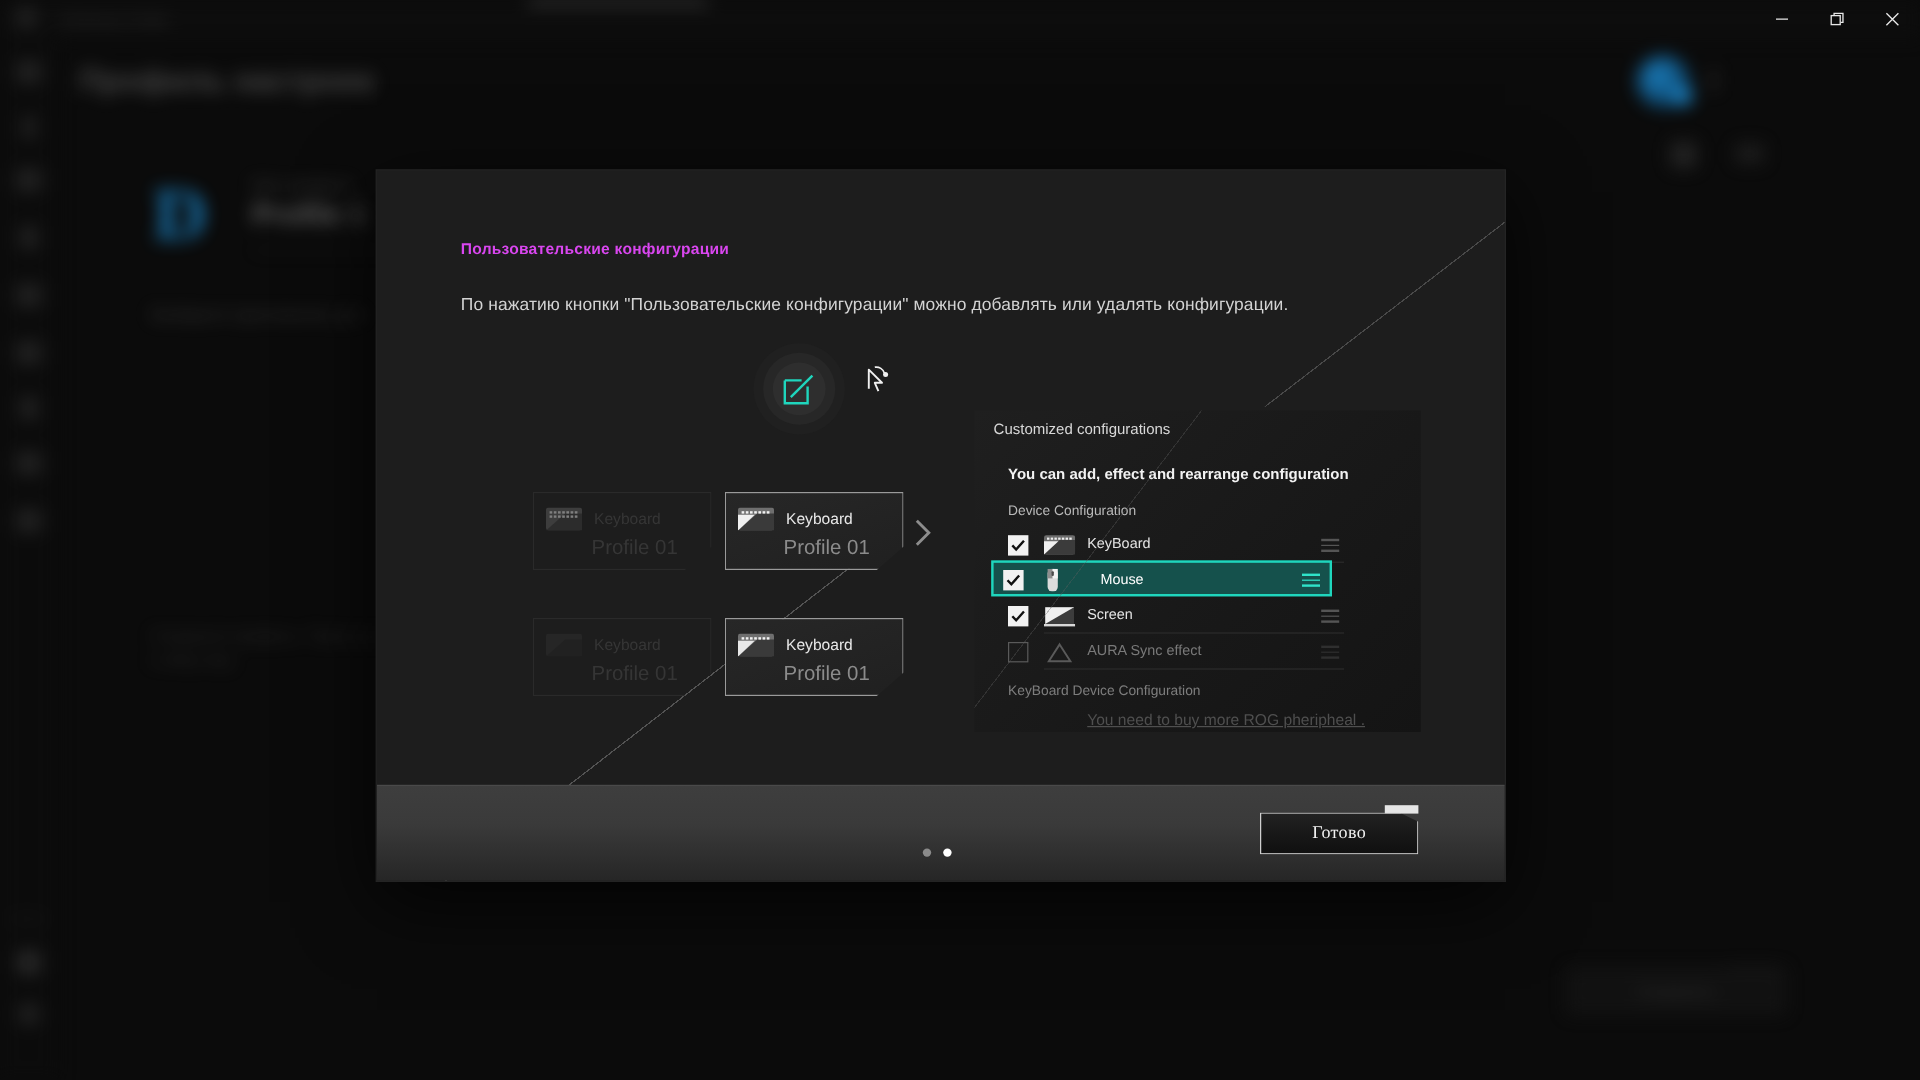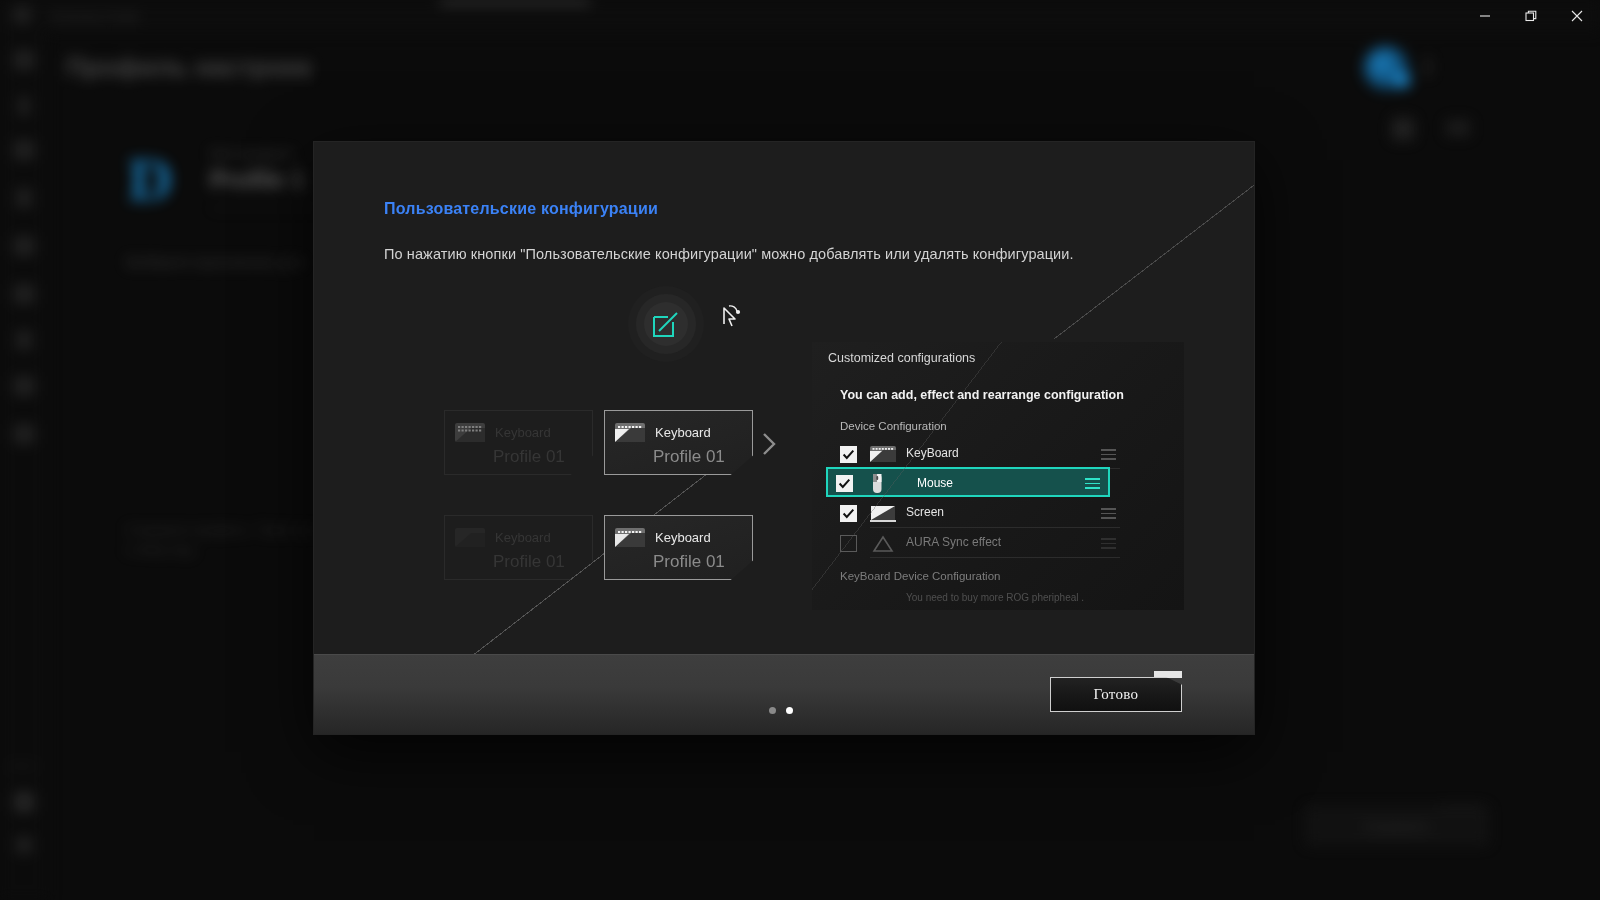--- a/index.html
+++ b/index.html
@@ -92,21 +92,21 @@
   }
   .diag-bl {
     left: -2px; top: 328px; width: 400px; height: 310px;
     background: linear-gradient(to bottom right, transparent calc(50% - 0.5px), #8a8a8a calc(50% - 0.5px), #8a8a8a calc(50% + 0.5px), transparent calc(50% + 0.5px));
     opacity: .5;
   }
 
   .modal-body { position:relative; height: 512px; }
   .modal-title {
     position:absolute; left: 70px; top: 58px;
-    font-size: 16px; color: #3b82f6; font-weight: 600; letter-spacing:.2px;
+    font-size: 13px; color: #d946ef; font-weight: 600; letter-spacing:.2px;
   }
   .modal-desc {
     position:absolute; left: 70px; top: 104px;
     font-size: 14.5px; color: #d3d3d3; letter-spacing:.1px;
   }
 
   
   .pulse { position:absolute; left: 314px; top: 144px; width: 76px; height: 76px; }
   .pulse .ring { position:absolute; border-radius:50%; }
   .ring1 { inset: 0; background: #202020; }
@@ -141,21 +141,21 @@
   .preview::after {
     content:""; position:absolute; left:-40px; top:-40px; width:260px; height:340px;
     background: linear-gradient(to bottom right, transparent calc(50% - 0.4px), #5e5e5e calc(50% - 0.4px), #5e5e5e calc(50% + 0.4px), transparent calc(50% + 0.4px));
     opacity:.35; pointer-events:none;
   }
   .pv-title { position:absolute; left: 16px; top: 9px; font-size: 12.5px; color:#d8d8d8; }
   .pv-sub { position:absolute; left: 28px; top: 46px; font-size: 12.5px; color:#f2f2f2; font-weight: 700; }
   .pv-group { position:absolute; left: 28px; font-size: 11.5px; color:#b9b9b9; }
   .pv-group.g1 { top: 78px; }
   .pv-group.g2 { top: 228px; color:#7d7d7d; }
-  .pv-footnote { position:absolute; left: 94px; top: 250px; font-size: 10px; color:#4f4f4f; }
+  .pv-footnote { position:absolute; left: 94px; top: 250px; font-size: 13px; color:#4f4f4f;text-decoration:underline; }
 
   .pv-row { position:absolute; left: 18px; width: 290px; height: 24px; }
   .pv-row .cb {
     position:absolute; left: 10px; top: 3px; width: 17px; height: 17px;
     background:#f2f2f2; display:flex; align-items:center; justify-content:center;
   }
   .pv-row .cb.empty { background: transparent; border:1.5px solid #5a5a5a; }
   .pv-row .cb svg { width: 13px; height: 13px; }
   .pv-row .dev-ic { position:absolute; left: 40px; top: 2px; width: 26px; height: 19px; }
   .pv-row .r-label { position:absolute; left: 76px; top: 3px; font-size: 12px; color:#e4e4e4; }

